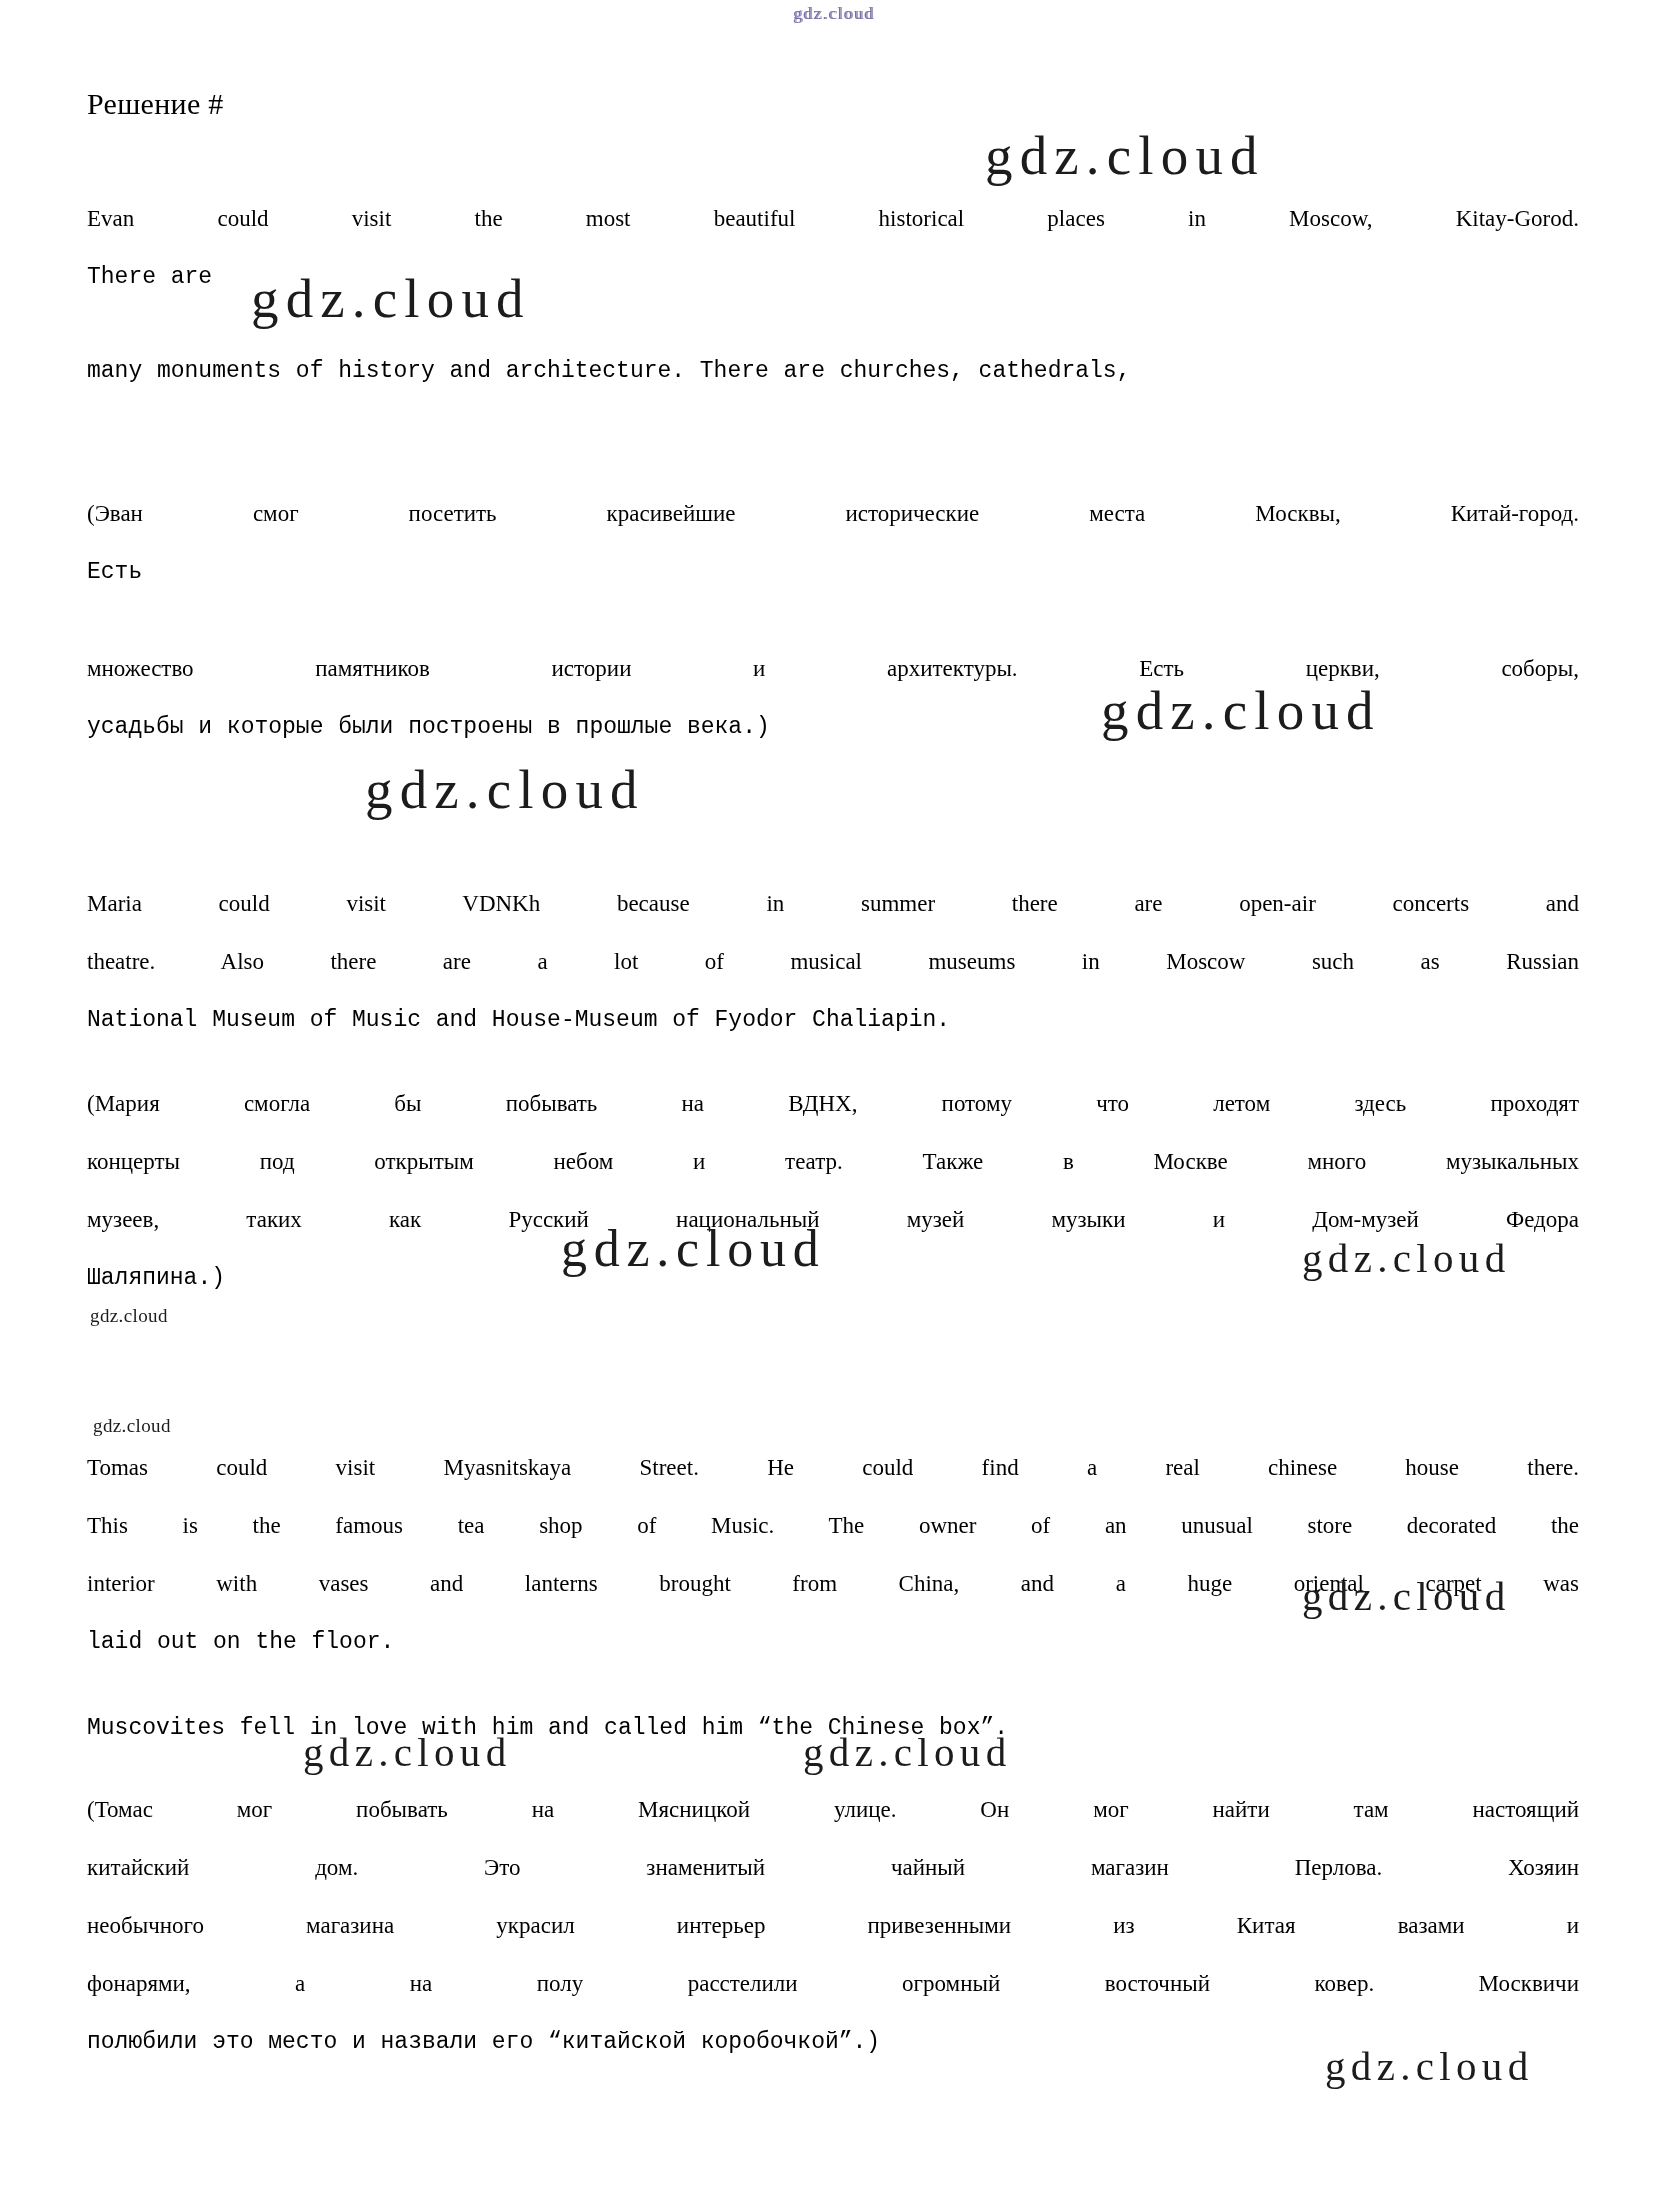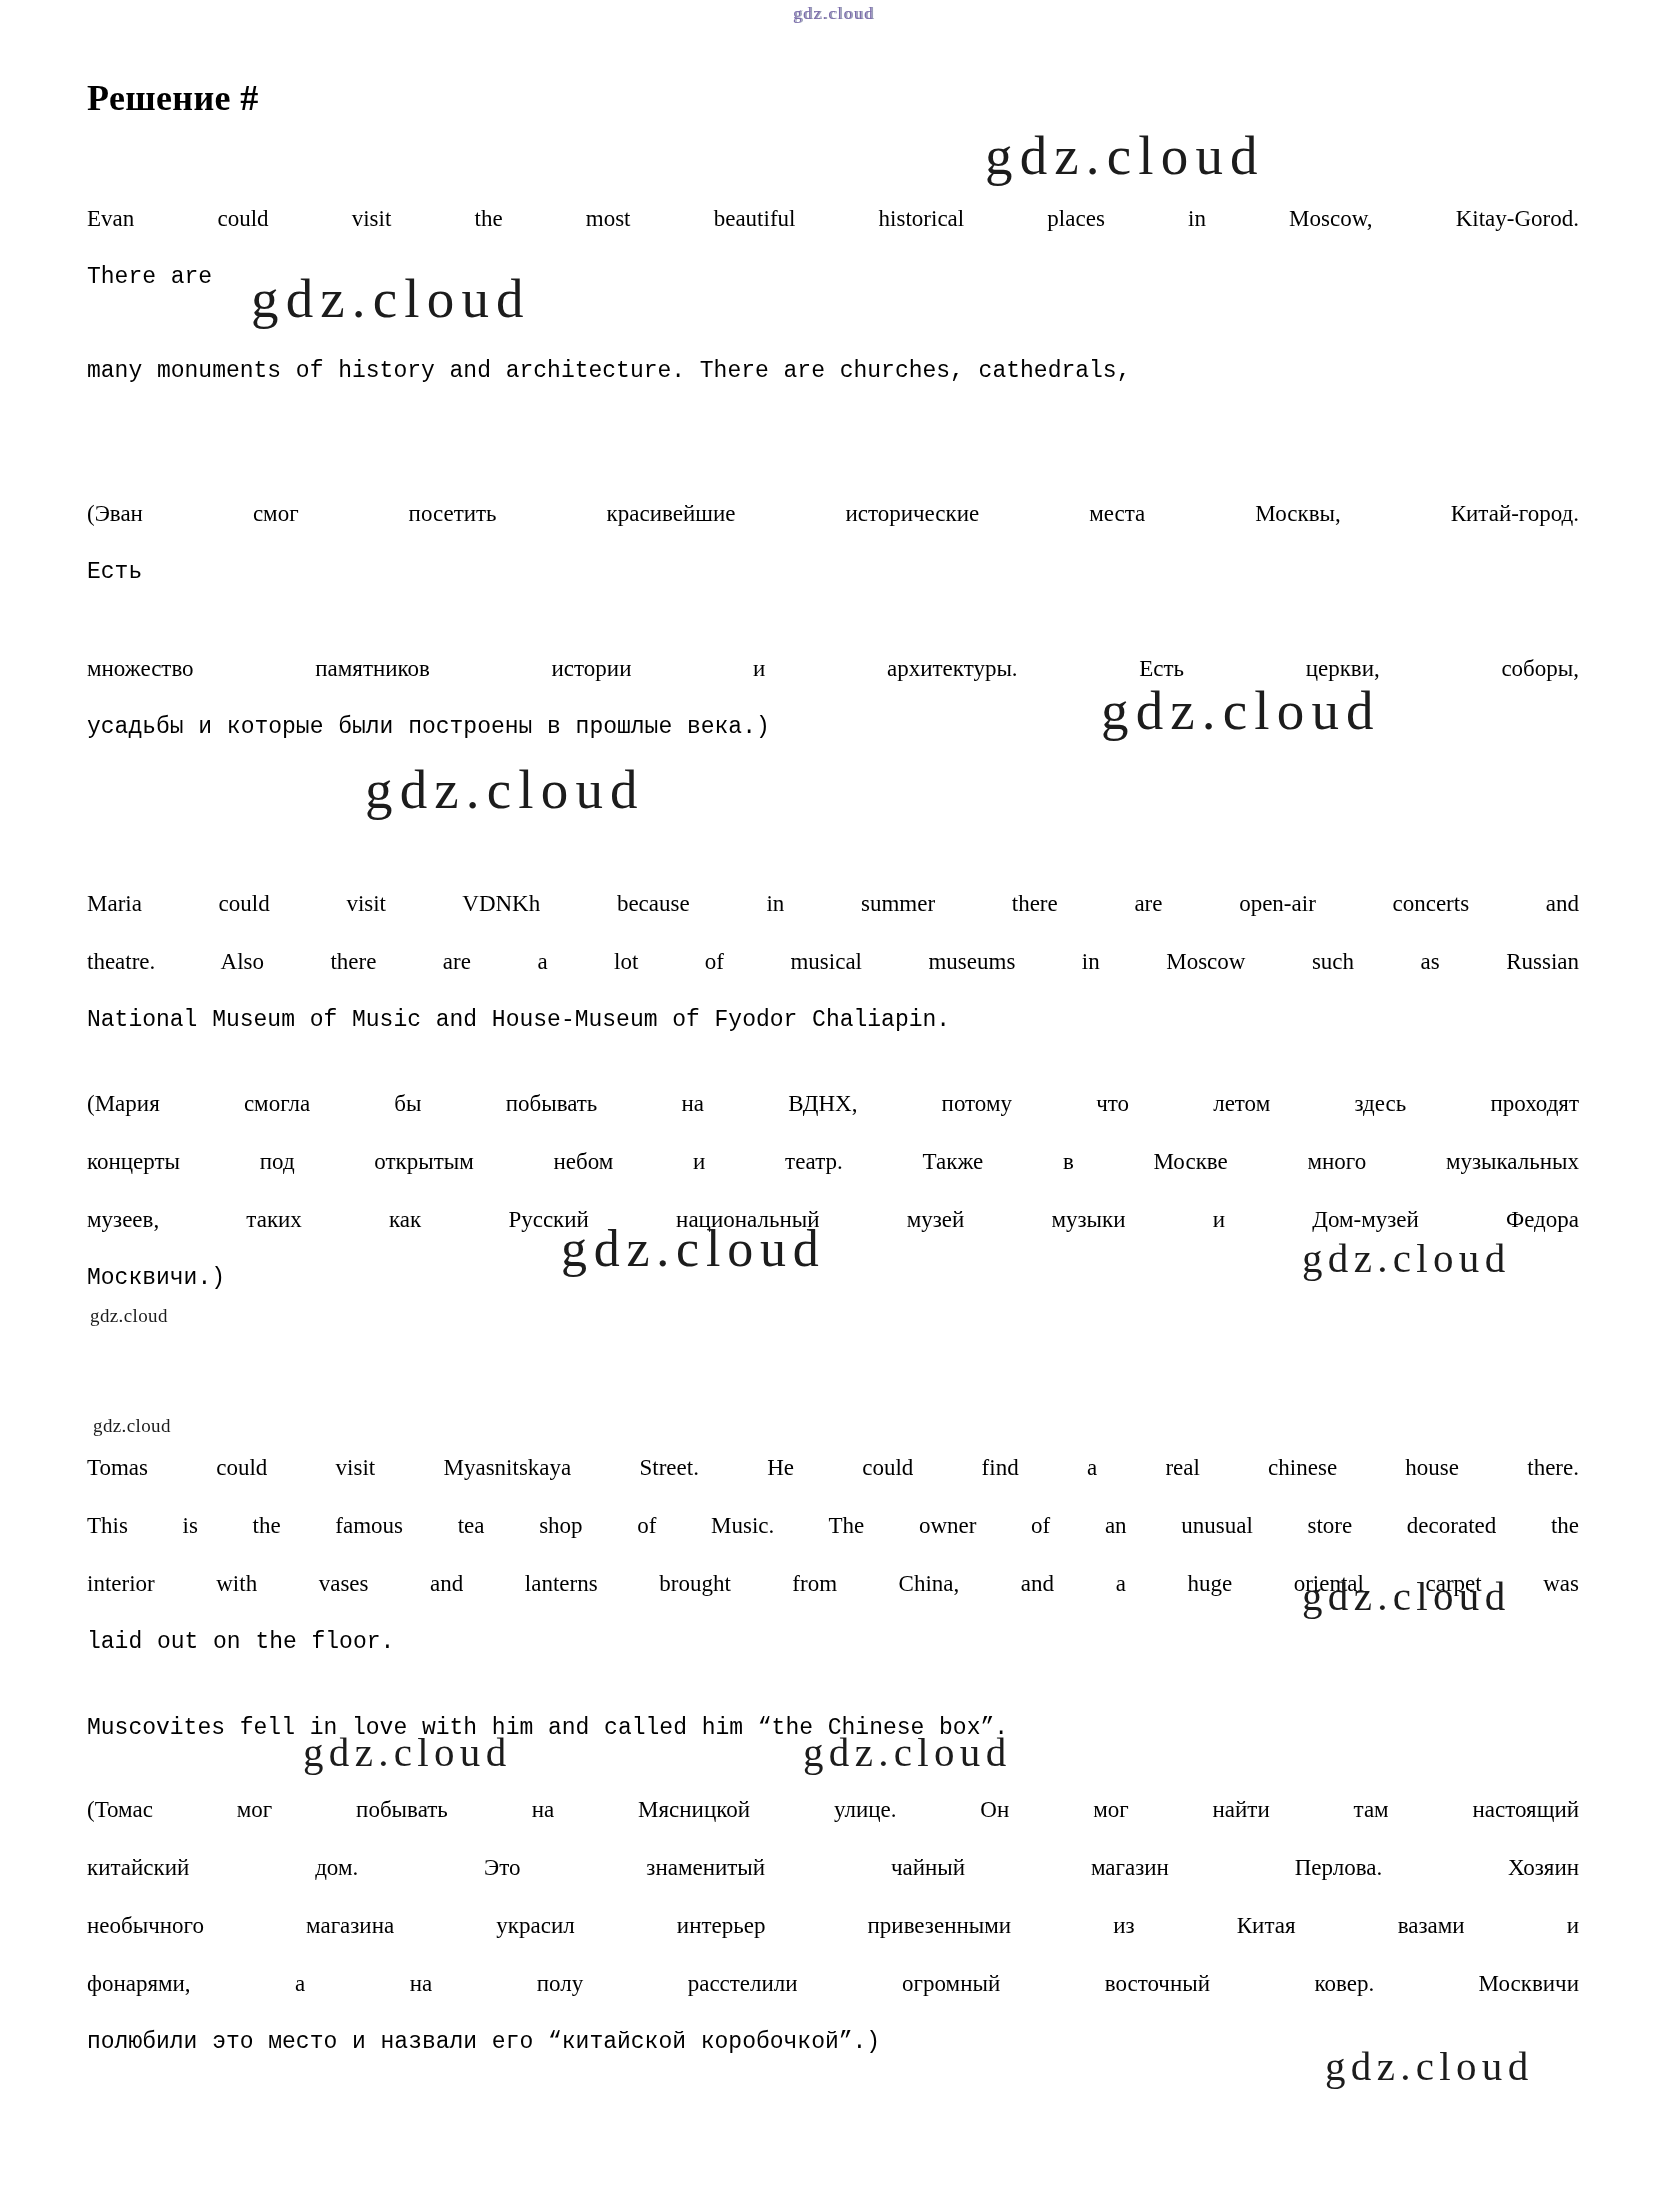--- a/index.html
+++ b/index.html
@@ -9,23 +9,23 @@
     color: #000000;
     font-family: "Liberation Serif", serif;
     position: relative;
     overflow: hidden;
   }
   .page { position: absolute; inset: 0; background: #ffffff; }
 
   .heading {
     position: absolute;
     left: 87px;
-    top: 77px;
-    font-size: 36px;
-    font-weight: bold;
+    top: 87px;
+    font-size: 30px;
+    font-weight: normal;
     letter-spacing: 0.01em;
   }
 
   .para {
     position: absolute;
     left: 87px;
     width: 1492px;
     font-size: 23px;
     line-height: 58px;
     word-spacing: 0.04em;
@@ -86,21 +86,21 @@
     </div>
   <div class="para" style="top:875px">
       <div class="line">Maria could visit VDNKh because in summer there are open-air concerts and</div>
       <div class="line">theatre. Also there are a lot of musical museums in Moscow such as Russian</div>
       <div class="line">National Museum of Music and House-Museum of Fyodor Chaliapin.</div>
     </div>
   <div class="para" style="top:1075px">
       <div class="line">(Мария смогла бы побывать на ВДНХ, потому что летом здесь проходят</div>
       <div class="line">концерты под открытым небом и театр. Также в Москве много музыкальных</div>
       <div class="line">музеев, таких как Русский национальный музей музыки и Дом-музей Федора</div>
-      <div class="line">Москвичи.)</div>
+      <div class="line">Шаляпина.)</div>
     </div>
   <div class="para" style="top:1439px">
       <div class="line">Tomas could visit Myasnitskaya Street. He could find a real chinese house there.</div>
       <div class="line">This is the famous tea shop of Music. The owner of an unusual store decorated the</div>
       <div class="line">interior with vases and lanterns brought from China, and a huge oriental carpet was</div>
       <div class="line">laid out on the floor.</div>
     </div>
   <div class="para" style="top:1699px">
       <div class="line">Muscovites fell in love with him and called him “the Chinese box”.</div>
     </div>

